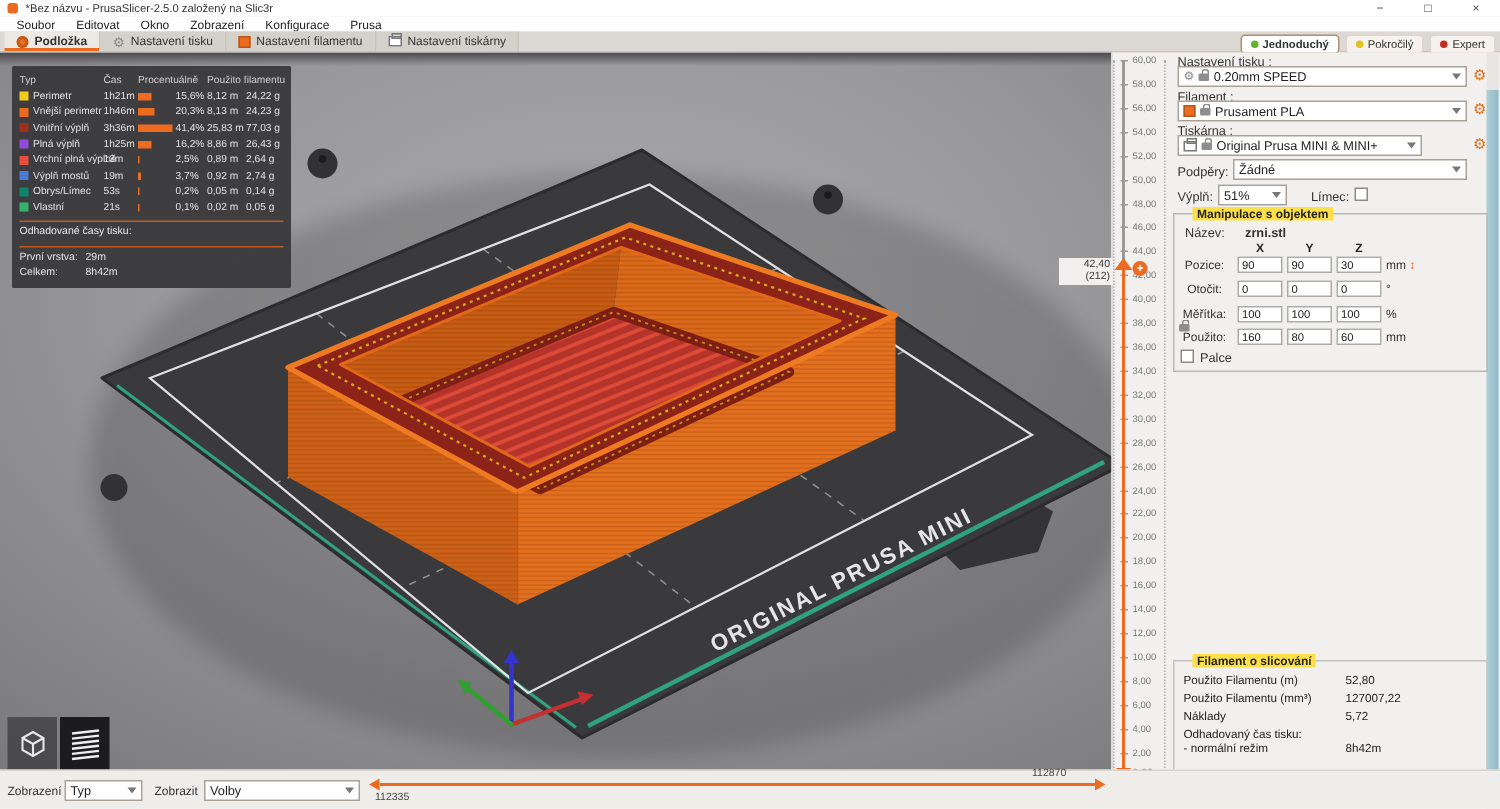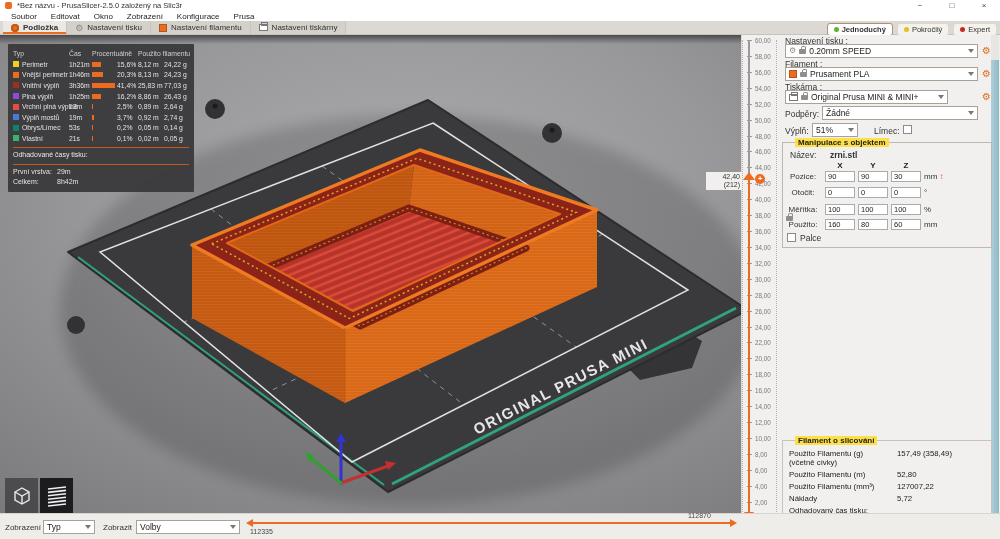--- a/index.html
+++ b/index.html
@@ -580,25 +580,20 @@
   <span>mm</span>
 </div>
 <div class="abs lck" style="left:786px;top:211px"></div>
 <div class="abs checkbox" style="left:787px;top:233px"></div>
 <div class="abs sblabel" style="left:800px;top:233px">Palce</div>
 
 <div class="abs groupbox" style="left:782px;top:440px;width:208px;height:76px;border-color:#C8C2BA">
   <span class="grouptitle">Filament o slicování</span>
   <div style="padding:8px 6px 0 6px">
     <div class="inforow">
-      <span class="il">Použito Filamentu (g)
-(včetně cívky)</span>
-      <span class="iv" style="align-self:flex-start">157,49 (358,49)</span>
-    </div>
-    <div class="inforow">
       <span class="il">Použito Filamentu (m)</span>
       <span class="iv">52,80</span>
     </div>
     <div class="inforow">
       <span class="il">Použito Filamentu (mm³)</span>
       <span class="iv">127007,22</span>
     </div>
     <div class="inforow">
       <span class="il">Náklady</span>
       <span class="iv">5,72</span>

